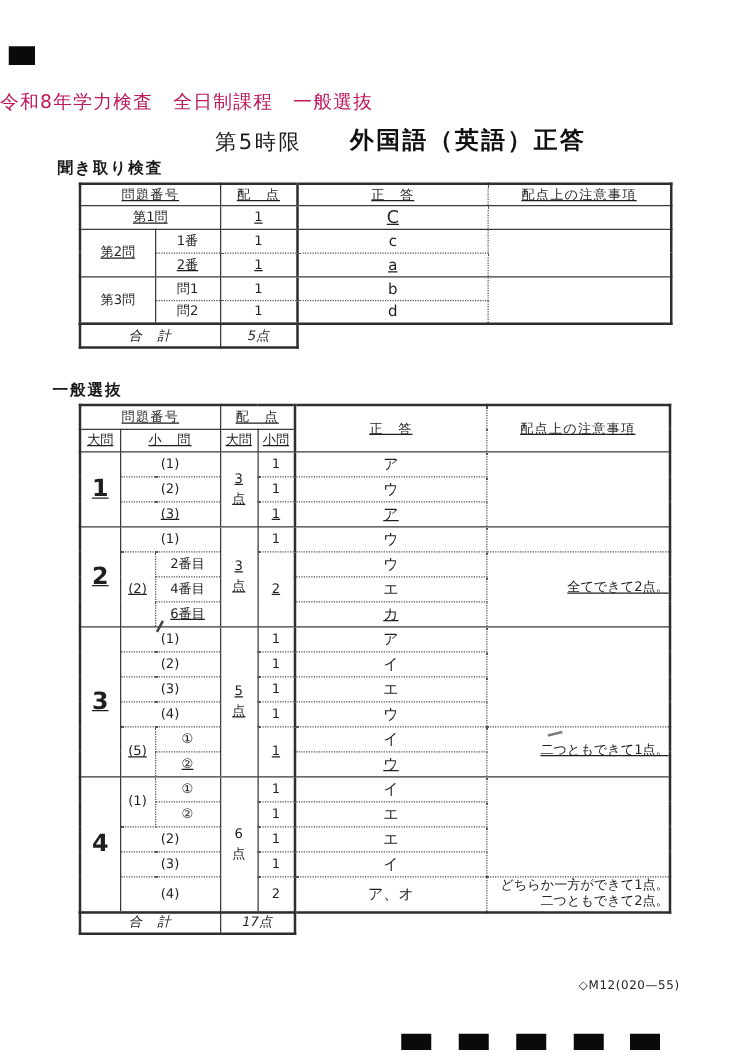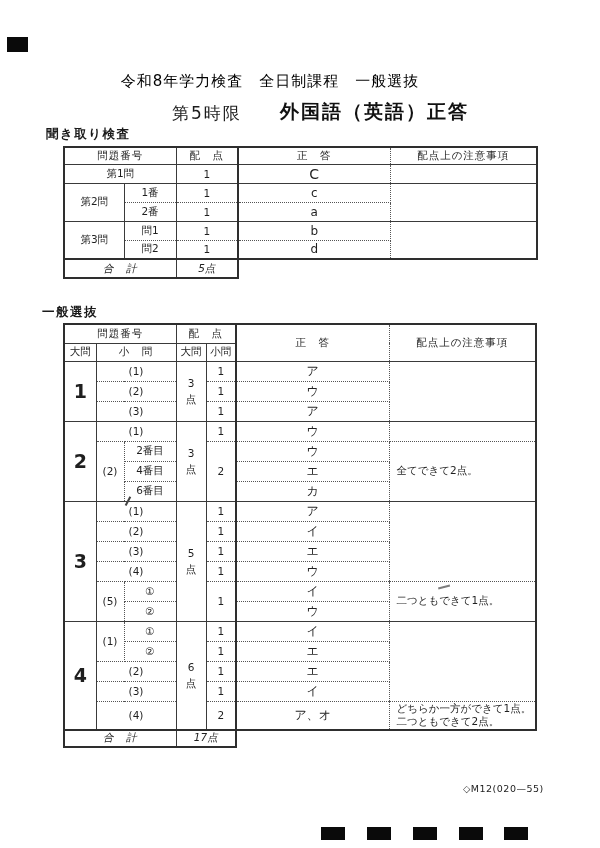--- a/index.html
+++ b/index.html
@@ -5,40 +5,40 @@
   * { box-sizing: border-box; }
   html,body { margin:0; padding:0; }
   body {
     width:600px; height:848px; background:#ffffff;
     font-family:"DejaVu Sans", sans-serif; color:#1f1f1f;
     position:relative; overflow:hidden;
   }
   .abs { position:absolute; }
 
   
-  .doc-title { top:72px; left:0; width:540px; text-align:center; font-size:15px; letter-spacing:1px; color:#000000; }
+  .doc-title { top:72px; left:0; width:540px; font-size:15px; letter-spacing:1px; color:#be185d; }
   .period    { top:102px; left:172px; font-size:17px; letter-spacing:2px; color:#1c1c1c; }
   .subject   { top:99px; left:280px; font-size:19px; font-weight:bold; letter-spacing:2px; color:#111; }
   .section-label { font-size:12.5px; font-weight:bold; letter-spacing:1.5px; color:#1a1a1a; }
 
   
   table { border-collapse:collapse; table-layout:fixed; background:#fff; }
   td, th { padding:0; text-align:center; vertical-align:middle; font-size:10.5px; font-weight:normal; color:#1f1f1f; overflow:hidden; white-space:nowrap; }
   .t  { border:2px solid #2e2e2e; }
   .br  { border-right:1px solid #3a3a3a; }
   .brh { border-right:2px solid #2e2e2e; }
   .brd { border-right:1px dotted #555; }
-  .bb  { border-bottom:1px solid #3a3a3a; }
+  .bb  { border-bottom:1px solid #3a3a3a;text-decoration:underline; }
   .bbd { border-bottom:1px dotted #555; }
   .ans { font-size:12px; }
   .ans-big { font-size:14px; }
   .num { font-size:19px; font-weight:bold; }
   .pm  { line-height:1.55; }
   .pm span { display:block; }
-  .note { text-align:left; padding-left:7px; line-height:1.3; white-space:normal; }
+  .note { text-align:right; padding-left:7px; line-height:1.3; white-space:normal; }
   .lbl { letter-spacing:1px; }
   .total-table { margin-top:-2px;font-style:italic; }
 
   
   .regmark { background:#0a0a0a; position:absolute; }
   .corner-mark { top:37px; left:7px; width:21px; height:15px; }
   .bm { top:827px; width:24px; height:13px; }
 
   
   .artifact { position:absolute; background:#444; }

